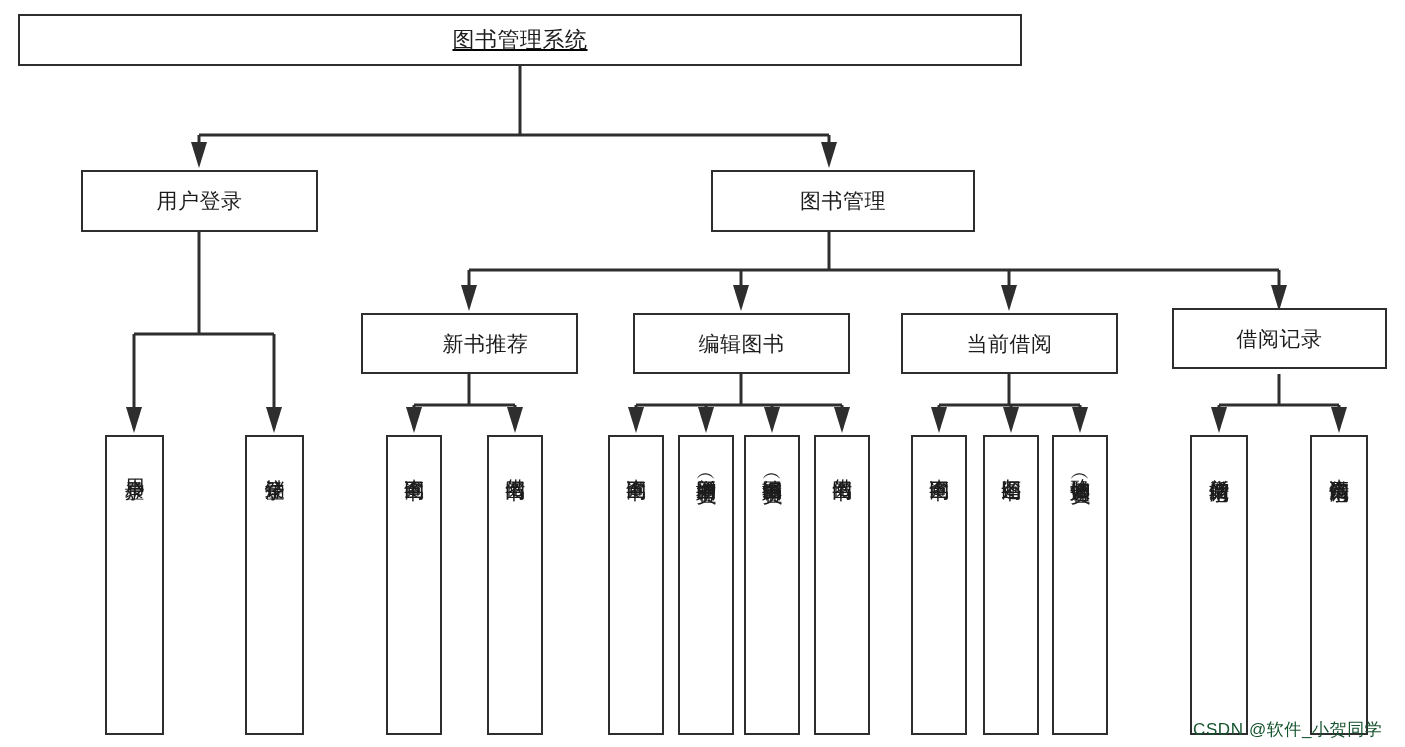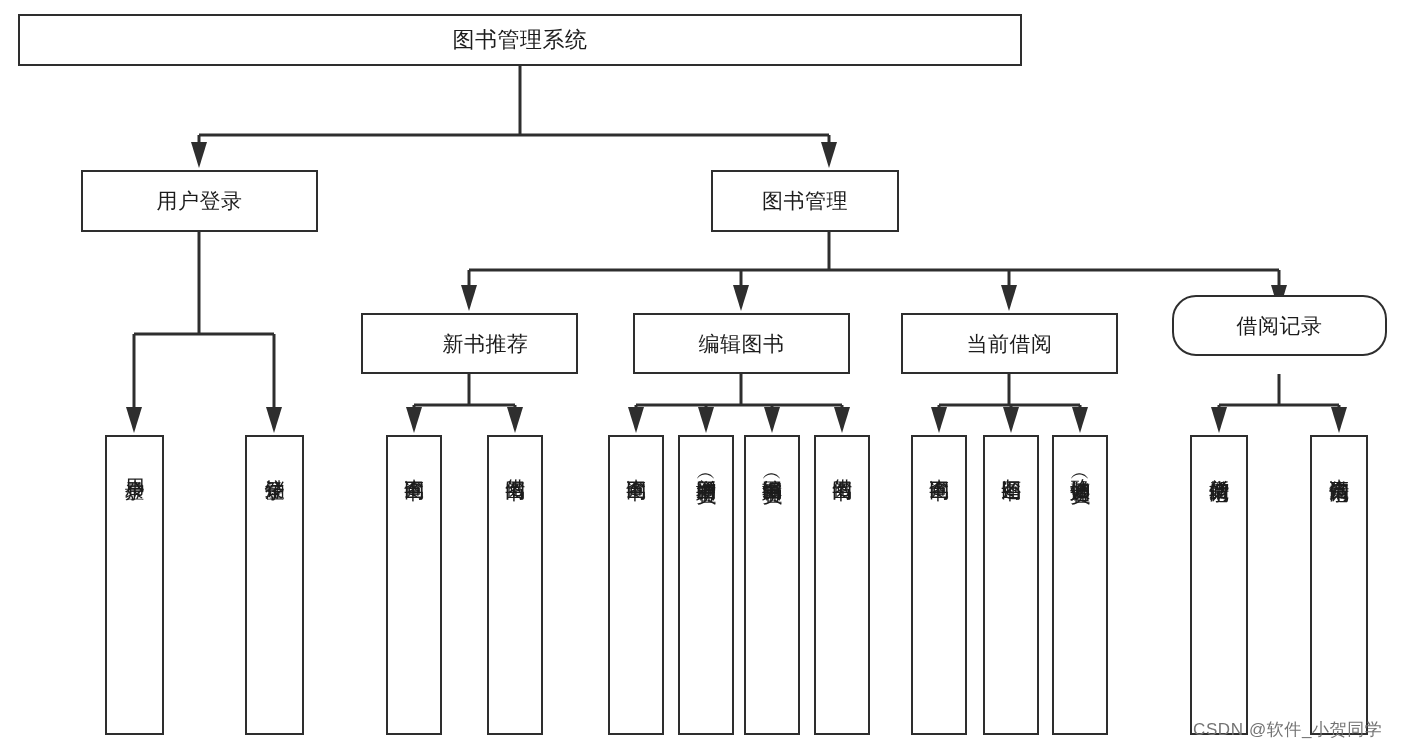--- a/index.html
+++ b/index.html
@@ -63,21 +63,21 @@
     white-space: normal;
     max-height: 268px;
     text-align: left;
   }
   .title-label {
     font-size: 22px;
   }
   .watermark {
     position: absolute;
     font-size: 17px;
-    color: #737373;
+    color: #14532d;
     white-space: nowrap;
     letter-spacing: 0.6px;
     pointer-events: none;
   }
 </style>
 </head>
 <body>
 
 <div id="diagram-root">
 
@@ -134,39 +134,39 @@
         <path d="M 834 407 L 850 407 L 842 433 Z"></path>
         <path d="M 931 407 L 947 407 L 939 433 Z"></path>
         <path d="M 1003 407 L 1019 407 L 1011 433 Z"></path>
         <path d="M 1072 407 L 1088 407 L 1080 433 Z"></path>
         <path d="M 1211 407 L 1227 407 L 1219 433 Z"></path>
         <path d="M 1331 407 L 1347 407 L 1339 433 Z"></path>
       </g>
   </svg>
 
   <div id="nodes-layer">
-      <div class="node-box horizontal" style="left: 18px; top: 14px; width: 1004px; height: 52px;">
+      <div class="node-box horizontal" style="left: 18px; top: 14px; width: 1004px; height: 52px; text-decoration: underline;">
         <span class="node-label-h title-label">图书管理系统</span>
       </div>
       <div class="node-box horizontal" style="left: 81px; top: 170px; width: 237px; height: 62px;">
         <span class="node-label-h">用户登录</span>
       </div>
-      <div class="node-box horizontal" style="left: 711px; top: 170px; width: 188px; height: 62px;">
+      <div class="node-box horizontal" style="left: 711px; top: 170px; width: 264px; height: 62px;">
         <span class="node-label-h">图书管理</span>
       </div>
       <div class="node-box horizontal" style="left: 361px; top: 313px; width: 217px; height: 61px; padding-left: 32px;">
         <span class="node-label-h">新书推荐</span>
       </div>
       <div class="node-box horizontal" style="left: 633px; top: 313px; width: 217px; height: 61px;">
         <span class="node-label-h">编辑图书</span>
       </div>
       <div class="node-box horizontal" style="left: 901px; top: 313px; width: 217px; height: 61px;">
         <span class="node-label-h">当前借阅</span>
       </div>
-      <div class="node-box horizontal" style="left: 1172px; top: 295px; width: 215px; height: 61px; border-radius: 24px;">
+      <div class="node-box horizontal" style="left: 1172px; top: 308px; width: 215px; height: 61px;">
         <span class="node-label-h">借阅记录</span>
       </div>
       <div class="node-box vertical" style="left: 105px; top: 435px; width: 59px; height: 300px;">
         <span class="node-label-v">用户登录</span>
       </div>
       <div class="node-box vertical" style="left: 245px; top: 435px; width: 59px; height: 300px;">
         <span class="node-label-v">注销登录</span>
       </div>
       <div class="node-box vertical" style="left: 386px; top: 435px; width: 56px; height: 300px;">
         <span class="node-label-v">查询图书</span>

